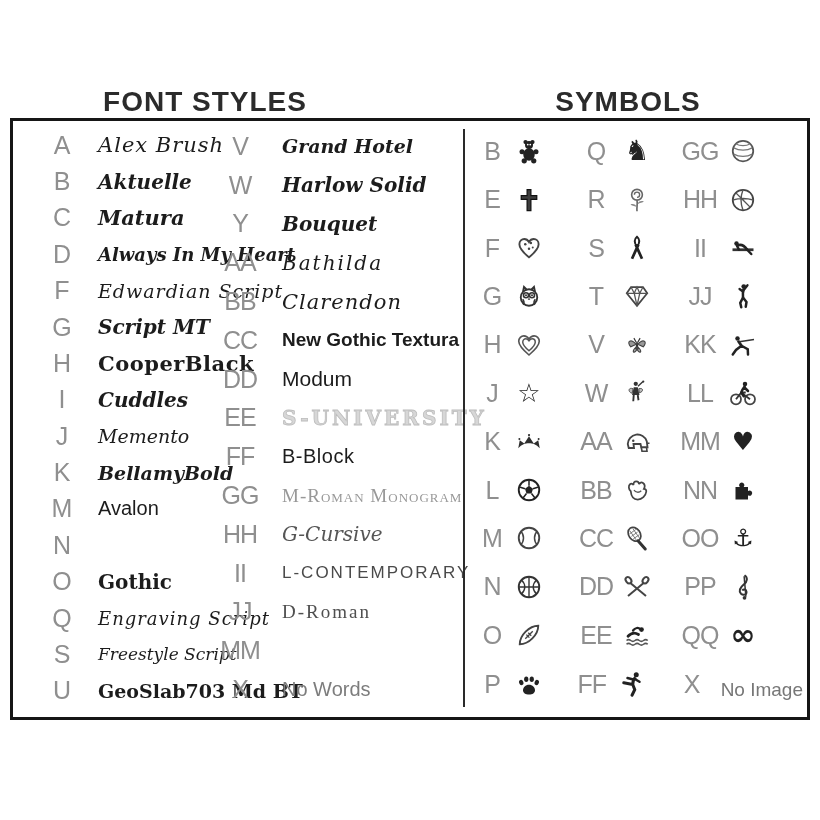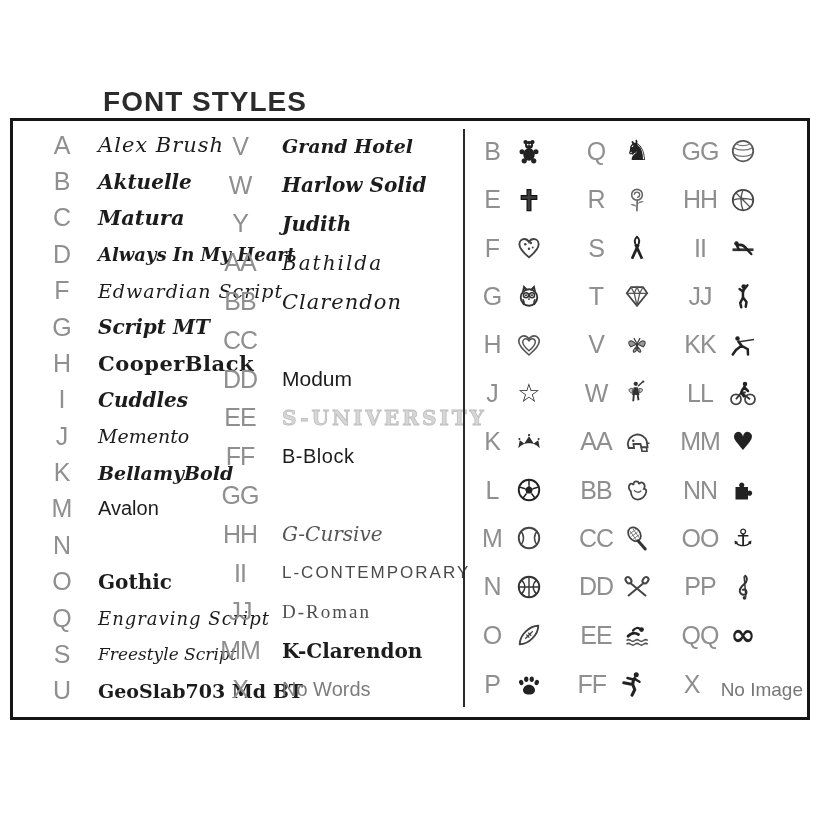--- a/index.html
+++ b/index.html
@@ -72,20 +72,21 @@
   .sym-icon{width:32px;height:32px;display:flex;align-items:center;justify-content:center;
             margin-left:2px;}
   .glyph{font-family:"DejaVu Sans",sans-serif;color:#222;line-height:1;}
   .no-image{font-size:19px;color:#777;margin-left:4px;white-space:nowrap;margin-top:11px;}
 </style>
 </head>
 <body>
 
 <div class="page">
   <div class="hdr hdr-left">FONT STYLES</div>
+  <div class="hdr hdr-right">SYMBOLS</div>
   <div class="box">
     <div class="fs-col fs-col1" id="fs-col1">
         <div class="fs-row">
           <span class="fs-letter">A</span>
           <span class="fs-name fs-alex-brush">Alex Brush</span>
         </div>
         <div class="fs-row">
           <span class="fs-letter">B</span>
           <span class="fs-name fs-aktuelle">Aktuelle</span>
         </div>
@@ -149,63 +150,64 @@
         <div class="fs-row">
           <span class="fs-letter">V</span>
           <span class="fs-name fs-grand-hotel">Grand Hotel</span>
         </div>
         <div class="fs-row">
           <span class="fs-letter">W</span>
           <span class="fs-name fs-harlow-solid">Harlow Solid</span>
         </div>
         <div class="fs-row">
           <span class="fs-letter">Y</span>
-          <span class="fs-name fs-judith">Judith</span>
+          <span class="fs-name fs-judith">Bouquet</span>
         </div>
         <div class="fs-row">
           <span class="fs-letter">AA</span>
           <span class="fs-name fs-bathilda">Bathilda</span>
         </div>
         <div class="fs-row">
           <span class="fs-letter">BB</span>
           <span class="fs-name fs-sacramento">Clarendon</span>
         </div>
         <div class="fs-row">
           <span class="fs-letter">CC</span>
+          <span class="fs-name fs-new-gothic-textura">New Gothic Textura</span>
         </div>
         <div class="fs-row">
           <span class="fs-letter">DD</span>
           <span class="fs-name fs-modum">Modum</span>
         </div>
         <div class="fs-row">
           <span class="fs-letter">EE</span>
           <span class="fs-name fs-s-university">S-University</span>
         </div>
         <div class="fs-row">
           <span class="fs-letter">FF</span>
           <span class="fs-name fs-b-block">B-Block</span>
         </div>
         <div class="fs-row">
           <span class="fs-letter">GG</span>
+          <span class="fs-name fs-m-roman-monogram">M-Roman Monogram</span>
         </div>
         <div class="fs-row">
           <span class="fs-letter">HH</span>
           <span class="fs-name fs-g-cursive">G-Cursive</span>
         </div>
         <div class="fs-row">
           <span class="fs-letter">II</span>
           <span class="fs-name fs-l-contemporary">L-Contemporary</span>
         </div>
         <div class="fs-row">
           <span class="fs-letter">JJ</span>
           <span class="fs-name fs-d-roman">D-Roman</span>
         </div>
         <div class="fs-row">
           <span class="fs-letter">MM</span>
-          <span class="fs-name fs-k-clarendon">K-Clarendon</span>
         </div>
         <div class="fs-row">
           <span class="fs-letter">X</span>
           <span class="fs-name fs-no-words">No Words</span>
         </div>
       </div>
     <div class="divider"></div>
     <div class="sym-grid" id="sym-grid">
         <div class="sym-row">
           <div class="sym-cell c1">

